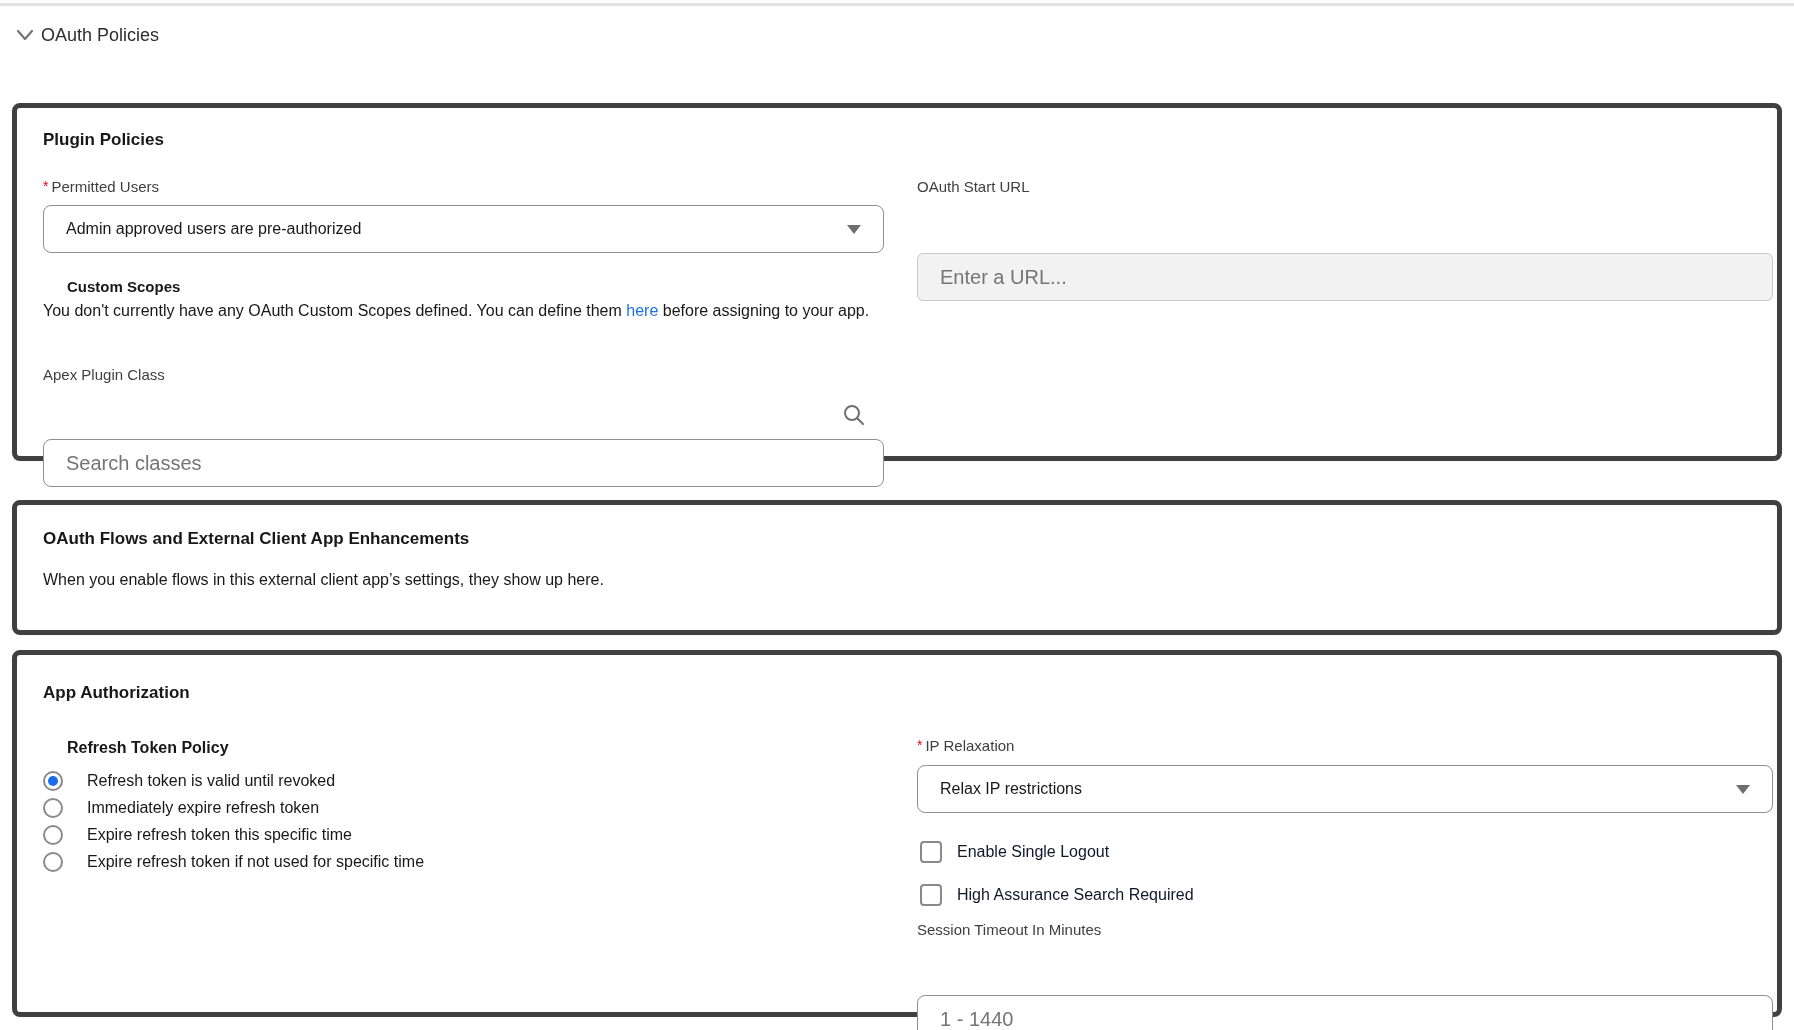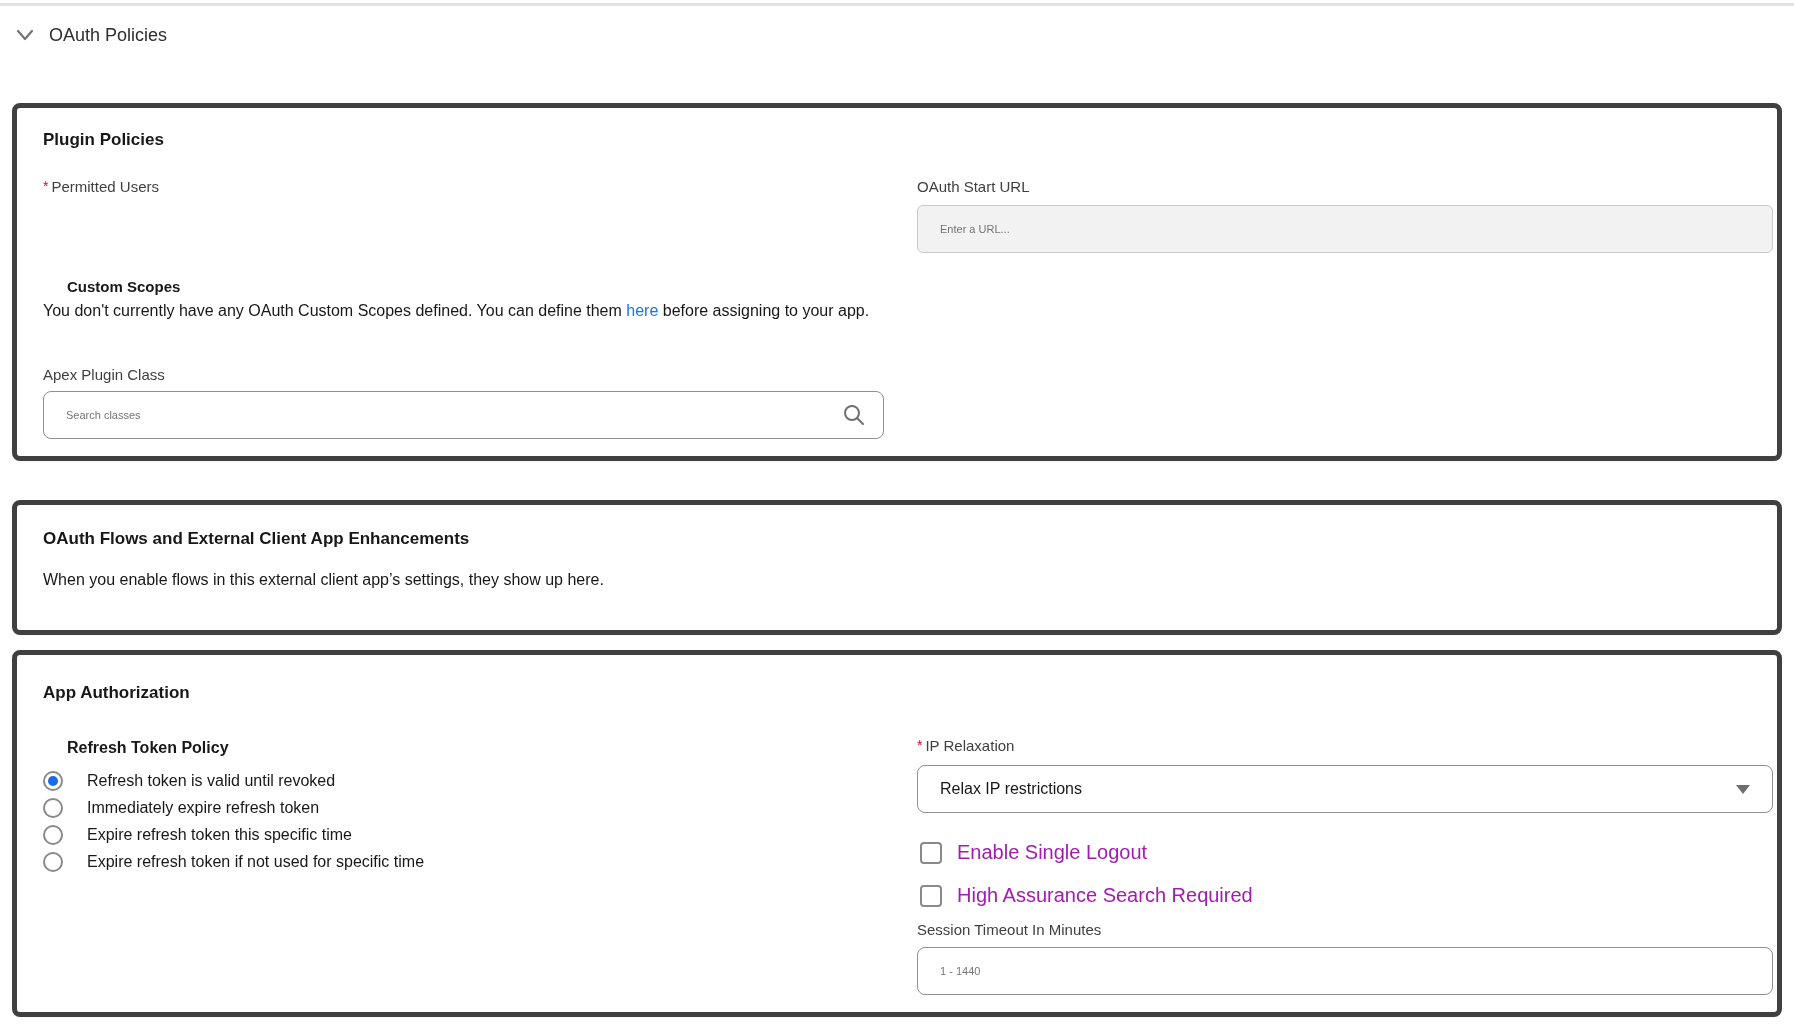--- a/index.html
+++ b/index.html
@@ -11,21 +11,21 @@
     overflow: hidden;
   }
 
   .top-divider {
     position: absolute; left: 0; top: 3px; width: 1794px; height: 3px;
     background: #e2e2e2;
   }
 
   .section-header {
     position: absolute; left: 14px; top: 24px;
-    display: flex; align-items: center; gap: 13px;
+    display: flex; align-items: center; gap: 5px;
   }
   .section-header .title {
     font-size: 18px; color: #2e2e2e; font-weight: 400;
   }
   .chevron svg { display: block; }
 
   .card {
     position: absolute; left: 12px; width: 1770px;
     background: #ffffff;
     border: 5px solid #404040;
@@ -64,24 +64,25 @@
     width: 0; height: 0;
     border-left: 7px solid transparent;
     border-right: 7px solid transparent;
     border-top: 9px solid #6e6e6e;
   }
 
   .text-input {
     position: absolute; height: 48px;
     border: 1px solid #909090; border-radius: 8px;
     background: #fff;
-    font-size: 11px; color: #181818;
+    font-size: 20px; color: #181818;
     padding: 0 22px;
     font-family: "Liberation Sans", "DejaVu Sans", sans-serif;
     outline: none;
+    margin-top: 48px;
   }
   .text-input::placeholder { color: #757575; opacity: 1; }
   .text-input.disabled {
     background: #f2f2f2;
     border: 1px solid #c8c8c8;
     border-radius: 6px;
   }
   .search-wrap { position: absolute; }
   .search-wrap .text-input { position: static; width: 100%; height: 48px; padding-right: 56px; }
   .search-icon {
@@ -107,21 +108,21 @@
   }
   .radio-circle.checked::after {
     content: ""; position: absolute; left: 3px; top: 3px;
     width: 10px; height: 10px; border-radius: 50%;
     background: #1b6ce8;
   }
 
   .checkbox-row {
     position: absolute;
     display: flex; align-items: center; gap: 15px;
-    font-size: 20px; color: #a21caf; cursor: pointer;
+    font-size: 16px; color: #0f172a; cursor: pointer;
   }
   .checkbox-box {
     width: 22px; height: 22px;
     border: 2px solid #8a8a8a; border-radius: 4px;
     background: #fff; flex: 0 0 auto;
   }
 </style>
 </head>
 <body>
 
@@ -133,20 +134,24 @@
       <polyline points="4,7 11,15 18,7" stroke="#747474" stroke-width="2.2" stroke-linecap="round" stroke-linejoin="round"></polyline>
     </svg>
   </span>
   <span class="title">OAuth Policies</span>
 </div>
 
 <div class="card card1">
   <div class="card-heading" style="top:22px;">Plugin Policies</div>
 
   <div class="field-label" style="left:26px; top:70px;"><span class="req-star">*</span><span>Permitted Users</span></div>
+  <div class="combobox" style="left:26px; top:97px; width:841px;">
+    <span>Admin approved users are pre-authorized</span>
+    <span class="arrow"></span>
+  </div>
 
   <div class="field-label" style="left:900px; top:70px;">OAuth Start URL</div>
   <input class="text-input disabled" style="left: 900px; top: 97px; width: 856px;" disabled="" placeholder="Enter a URL...">
 
   <div class="sub-heading" style="top:170px;">Custom Scopes</div>
   <div class="body-text" style="top:194px;"><span>You don't currently have any OAuth Custom Scopes defined. You can define them </span><a class="link">here</a><span> before assigning to your app.</span></div>
 
   <div class="field-label" style="left:26px; top:258px;">Apex Plugin Class</div>
   <div class="search-wrap" style="left:26px; top:283px; width:841px;">
     <input class="text-input" placeholder="Search classes" style="">

